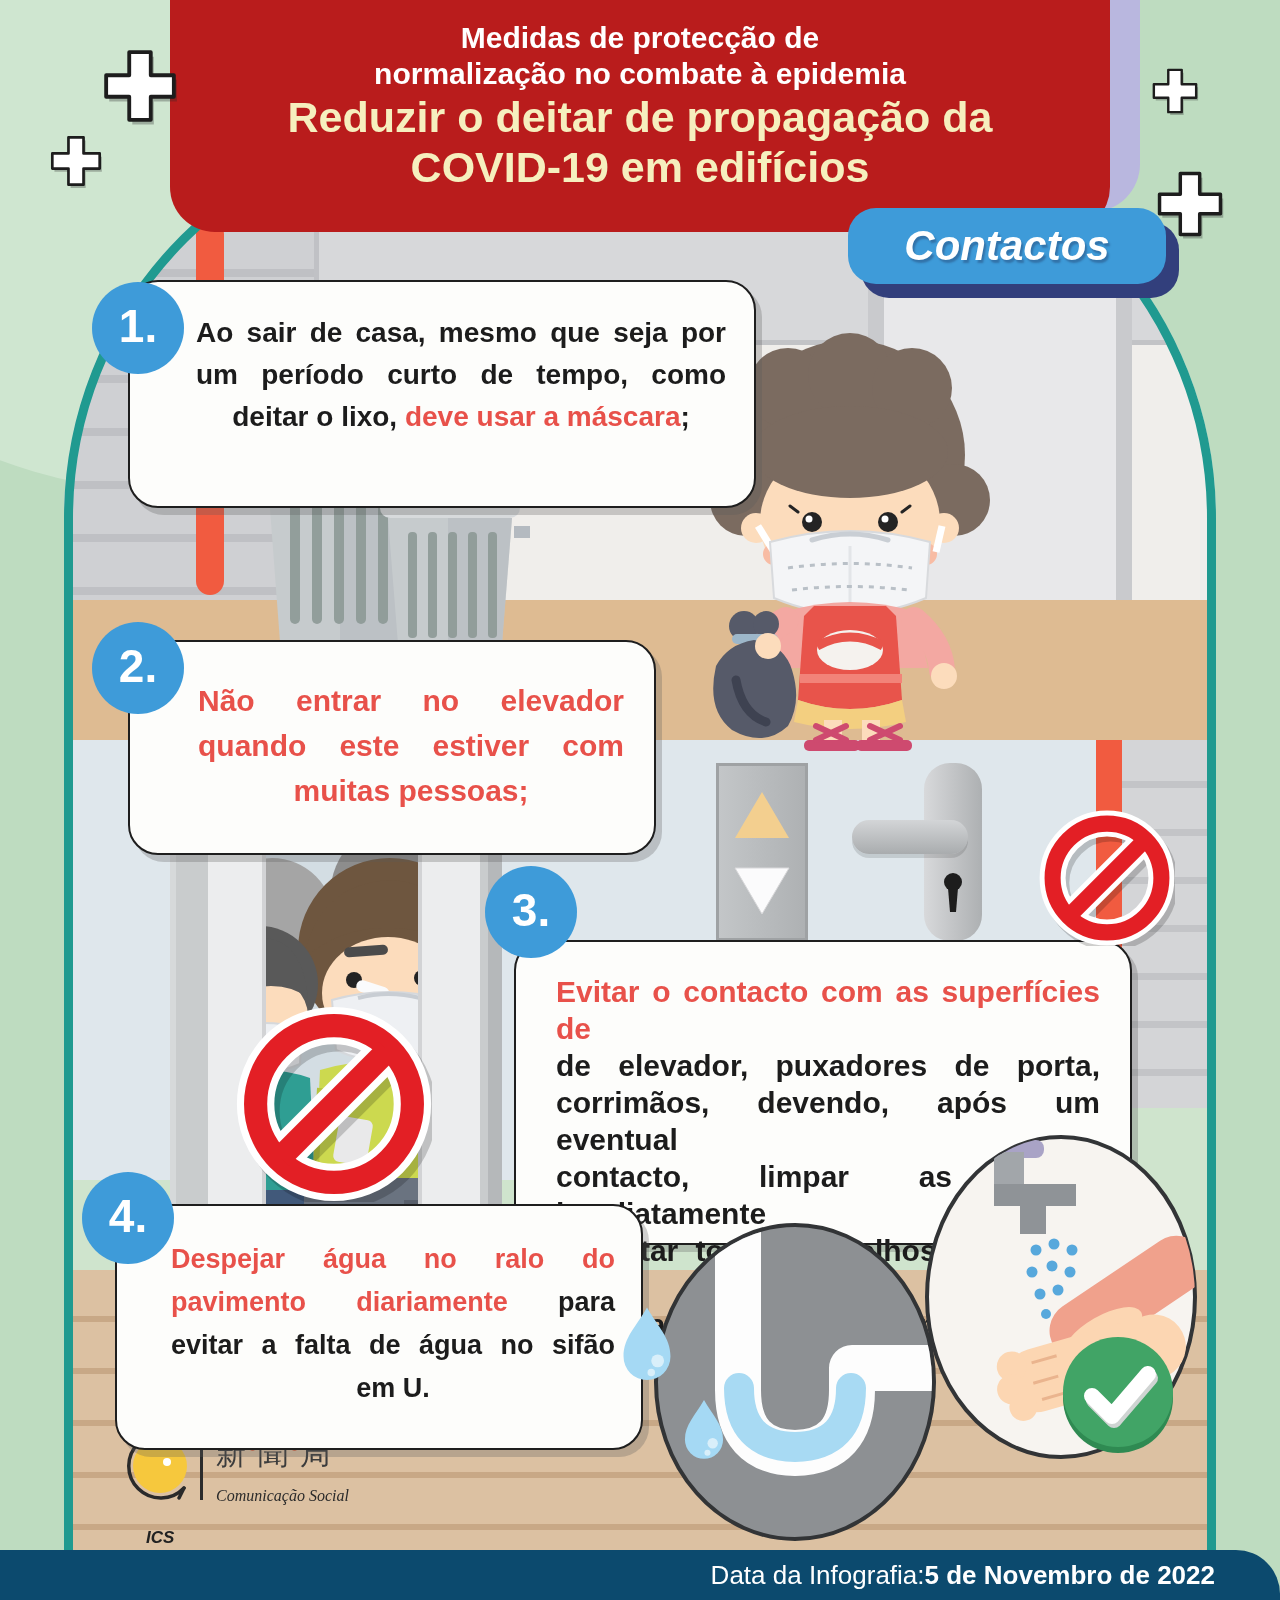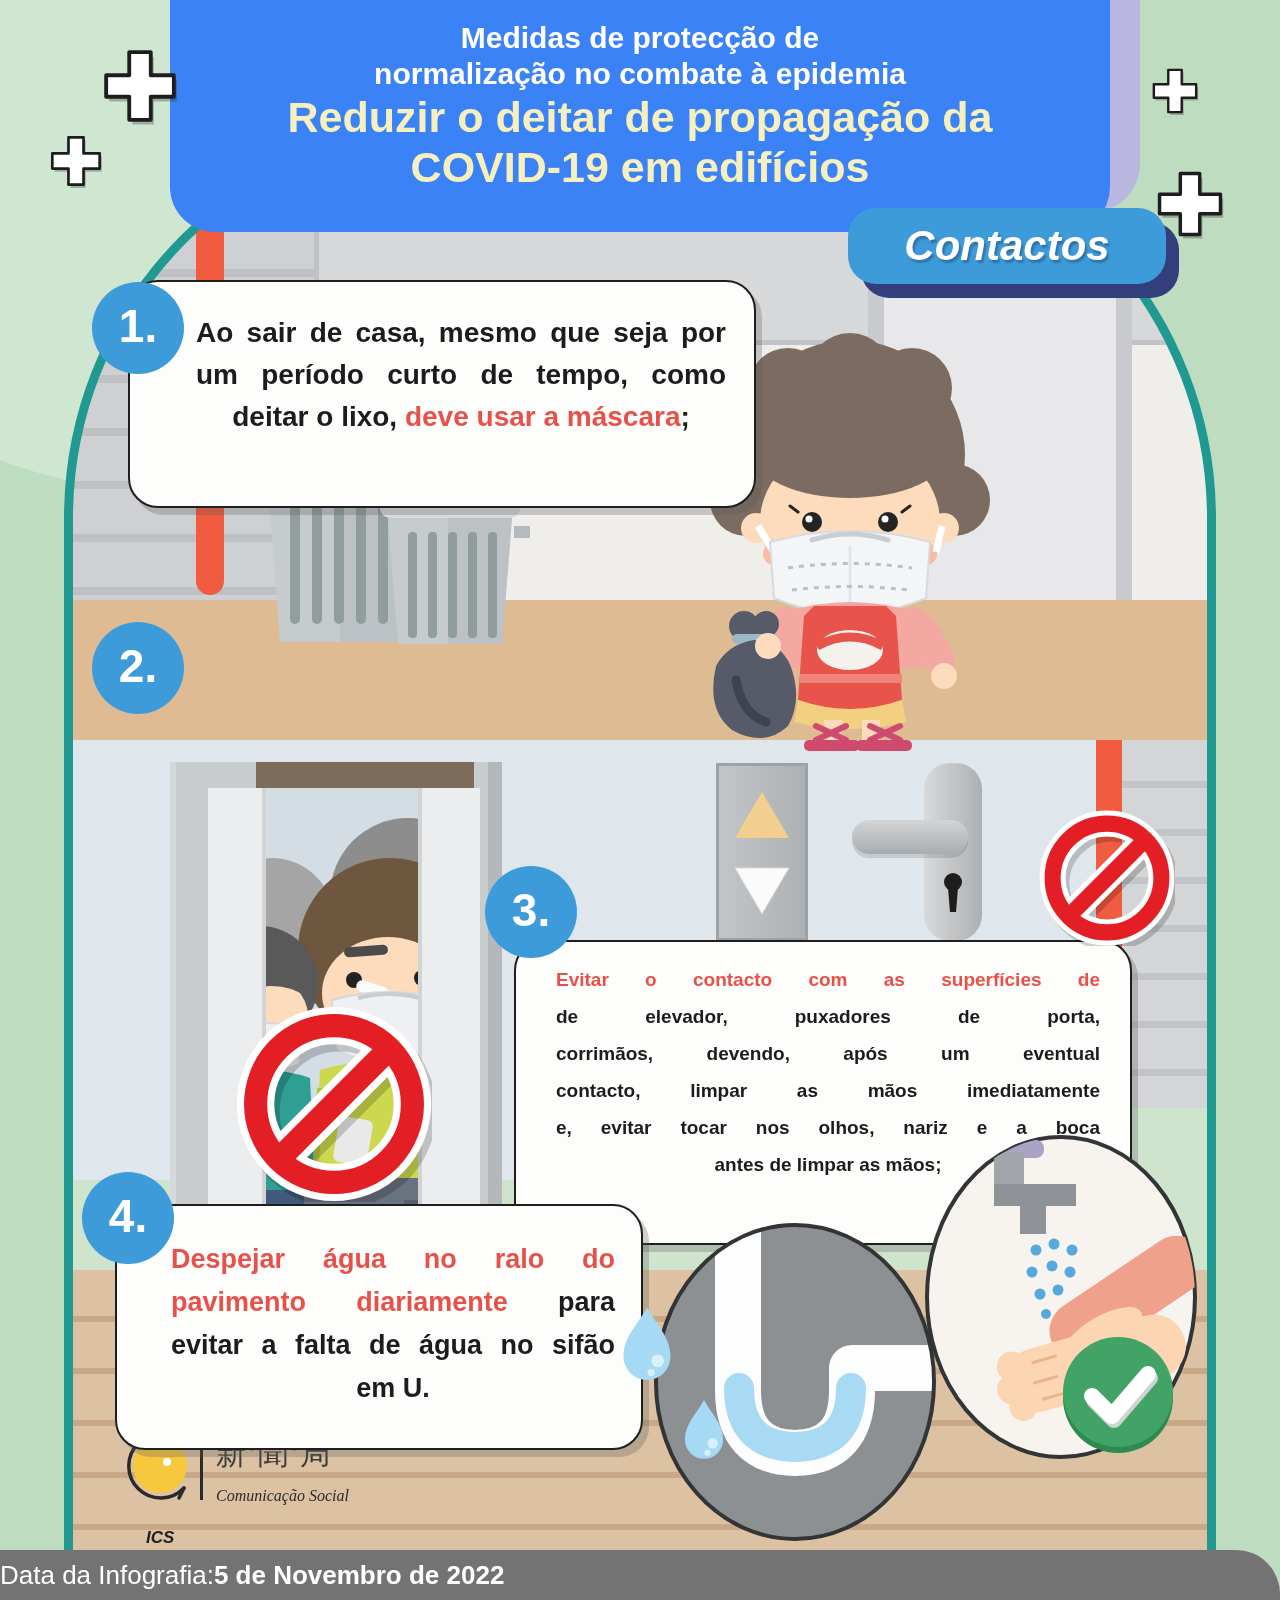--- a/index.html
+++ b/index.html
@@ -35,44 +35,44 @@
   .elev-panel-l{left:208px;top:788px;width:54px;height:457px;background:#ecedee;border-right:4px solid #d2d3d5}
   .elev-panel-r{left:418px;top:788px;width:58px;height:457px;background:#ecedee;border-left:4px solid #d2d3d5}
   .btn-panel{left:716px;top:763px;width:92px;height:178px;background:linear-gradient(90deg,#c3c6c8,#aeb1b3);
              border:3px solid #9fa2a4;box-sizing:border-box}
   .handle-plate{left:924px;top:763px;width:58px;height:178px;border-radius:26px;
                 background:linear-gradient(90deg,#d8d9db,#adb0b2)}
   .handle-bar{left:852px;top:820px;width:116px;height:34px;border-radius:17px;
               background:linear-gradient(180deg,#d3d5d7,#a9acae);box-shadow:0 4px 0 rgba(0,0,0,.12)}
   
   .hdr-light{left:188px;top:0;width:952px;height:212px;background:#b9b7df;border-radius:0 0 48px 48px;z-index:5}
-  .hdr-main{left:170px;top:0;width:940px;height:232px;background:#3b82f6;border-radius:0 0 45px 45px;z-index:5;
+  .hdr-main{left:170px;top:0;width:940px;height:232px;background:#b91c1c;border-radius:0 0 45px 45px;z-index:5;
             display:flex;flex-direction:column;align-items:center;padding-top:20px;box-sizing:border-box;text-align:center}
   .hdr-sub{color:#fff;font-size:30px;font-weight:bold;line-height:36px}
   .hdr-title{color:#f6efbe;font-size:43px;font-weight:bold;line-height:50px}
   .hdr-title:first-of-type{margin-top:8px}
   .badge-shadow{left:861px;top:222px;width:318px;height:76px;background:#323f7c;border-radius:28px;z-index:6}
   .badge{left:848px;top:208px;width:318px;height:76px;background:#3e9bd9;border-radius:28px;z-index:6;
          display:flex;align-items:center;justify-content:center;color:#fff;font-size:42px;font-weight:bold;
          font-style:italic;text-shadow:2px 3px 2px rgba(30,40,80,.35)}
   
   .card{background:#fdfdfb;border:2px solid #1e1e1e;border-radius:30px;box-sizing:border-box;z-index:4;
         box-shadow:6px 7px 0 rgba(90,90,90,.28);color:#1c1c1c;font-weight:bold}
   .jl{text-align:justify;text-align-last:justify}
   .ll{text-align:center}
   .red{color:#e8514a}
   .card1{left:128px;top:280px;width:628px;height:228px;padding:30px 28px 0 66px;font-size:28px;line-height:42px}
   .card2{left:128px;top:640px;width:528px;height:215px;padding:36px 30px 0 68px;font-size:30px;line-height:45px}
-  .card3{left:514px;top:940px;width:618px;height:305px;padding:19px 30px 0 40px;font-size:19px;line-height:37px}
+  .card3{left:514px;top:940px;width:618px;height:305px;padding:31px 30px 0 40px;font-size:30px;line-height:37px}
   .card4{left:115px;top:1204px;width:528px;height:246px;padding:32px 26px 0 54px;font-size:27px;line-height:43px}
   .numcircle{width:92px;height:92px;border-radius:50%;background:#3e9bd9;color:#fff;font-weight:bold;font-size:46px;
              display:flex;align-items:center;justify-content:center;z-index:5;padding-bottom:4px;box-sizing:border-box}
   
-  .footer{left:0;top:1550px;width:1280px;height:50px;background:#737373;border-top-right-radius:44px;z-index:7;
-          display:flex;align-items:center;padding-right:65px;box-sizing:border-box;
+  .footer{left:0;top:1550px;width:1280px;height:50px;background:#0c4a6e;border-top-right-radius:44px;z-index:7;
+          display:flex;align-items:center;justify-content:flex-end;padding-right:65px;box-sizing:border-box;
           color:#fff;font-size:26px}
   .logo-cn{left:216px;top:1434px;font-size:30px;letter-spacing:12px;color:#3c3c3c;z-index:1;
            font-family:Liberation Mono, monospace}
   .logo-pt{font-style:italic;font-size:16px;color:#2b2b2b;z-index:1;font-family:"Liberation Serif","DejaVu Serif",serif}
   .logo-dot{width:5px;height:5px;border-radius:50%;background:#d9704f;z-index:1}
   .logo-divider{left:200px;top:1436px;width:3px;height:64px;background:#2b2b2b;z-index:1}
   .logo-acronym{left:146px;top:1528px;font-size:17px;font-weight:bold;font-style:italic;color:#222;z-index:1}
   svg{display:block}
 </style>
 </head>
@@ -280,20 +280,25 @@
   </div>
   <div class="abs card card1">
     <div class="jl">Ao sair de casa, mesmo que seja por</div>
     <div class="jl">um período curto de tempo, como</div>
     <div class="ll"><span>deitar o lixo, </span><span class="red">deve usar a máscara</span><span>;</span></div>
   </div>
 
   <div class="abs numcircle" style="left:92px;top:622px">
     <span>2.</span>
   </div>
+  <div class="abs card card2">
+    <div class="jl red">Não entrar no elevador</div>
+    <div class="jl red">quando este estiver com</div>
+    <div class="ll red">muitas pessoas;</div>
+  </div>
 
   <div class="abs numcircle" style="left:485px;top:866px">
     <span>3.</span>
   </div>
   <div class="abs card card3">
     <div class="jl red">Evitar o contacto com as superfícies de</div>
     <div class="jl">de elevador, puxadores de porta,</div>
     <div class="jl">corrimãos, devendo, após um eventual</div>
     <div class="jl">contacto, limpar as mãos imediatamente</div>
     <div class="jl">e, evitar tocar nos olhos, nariz e a boca</div>

